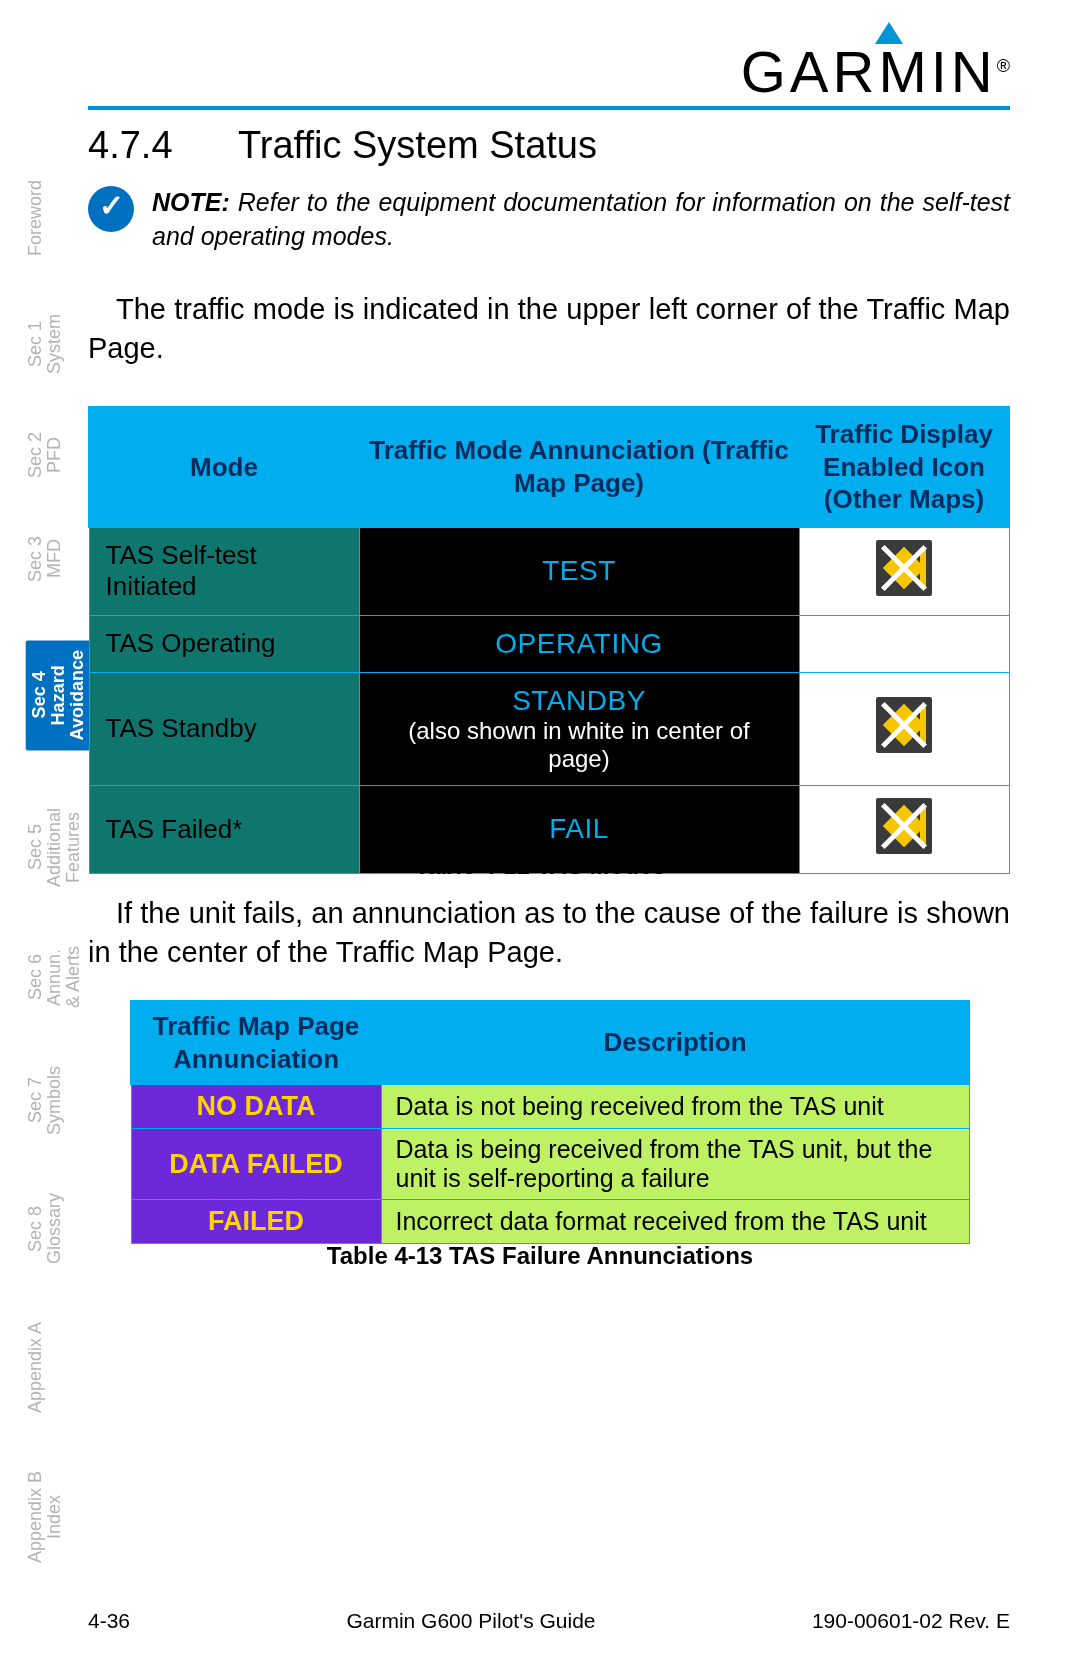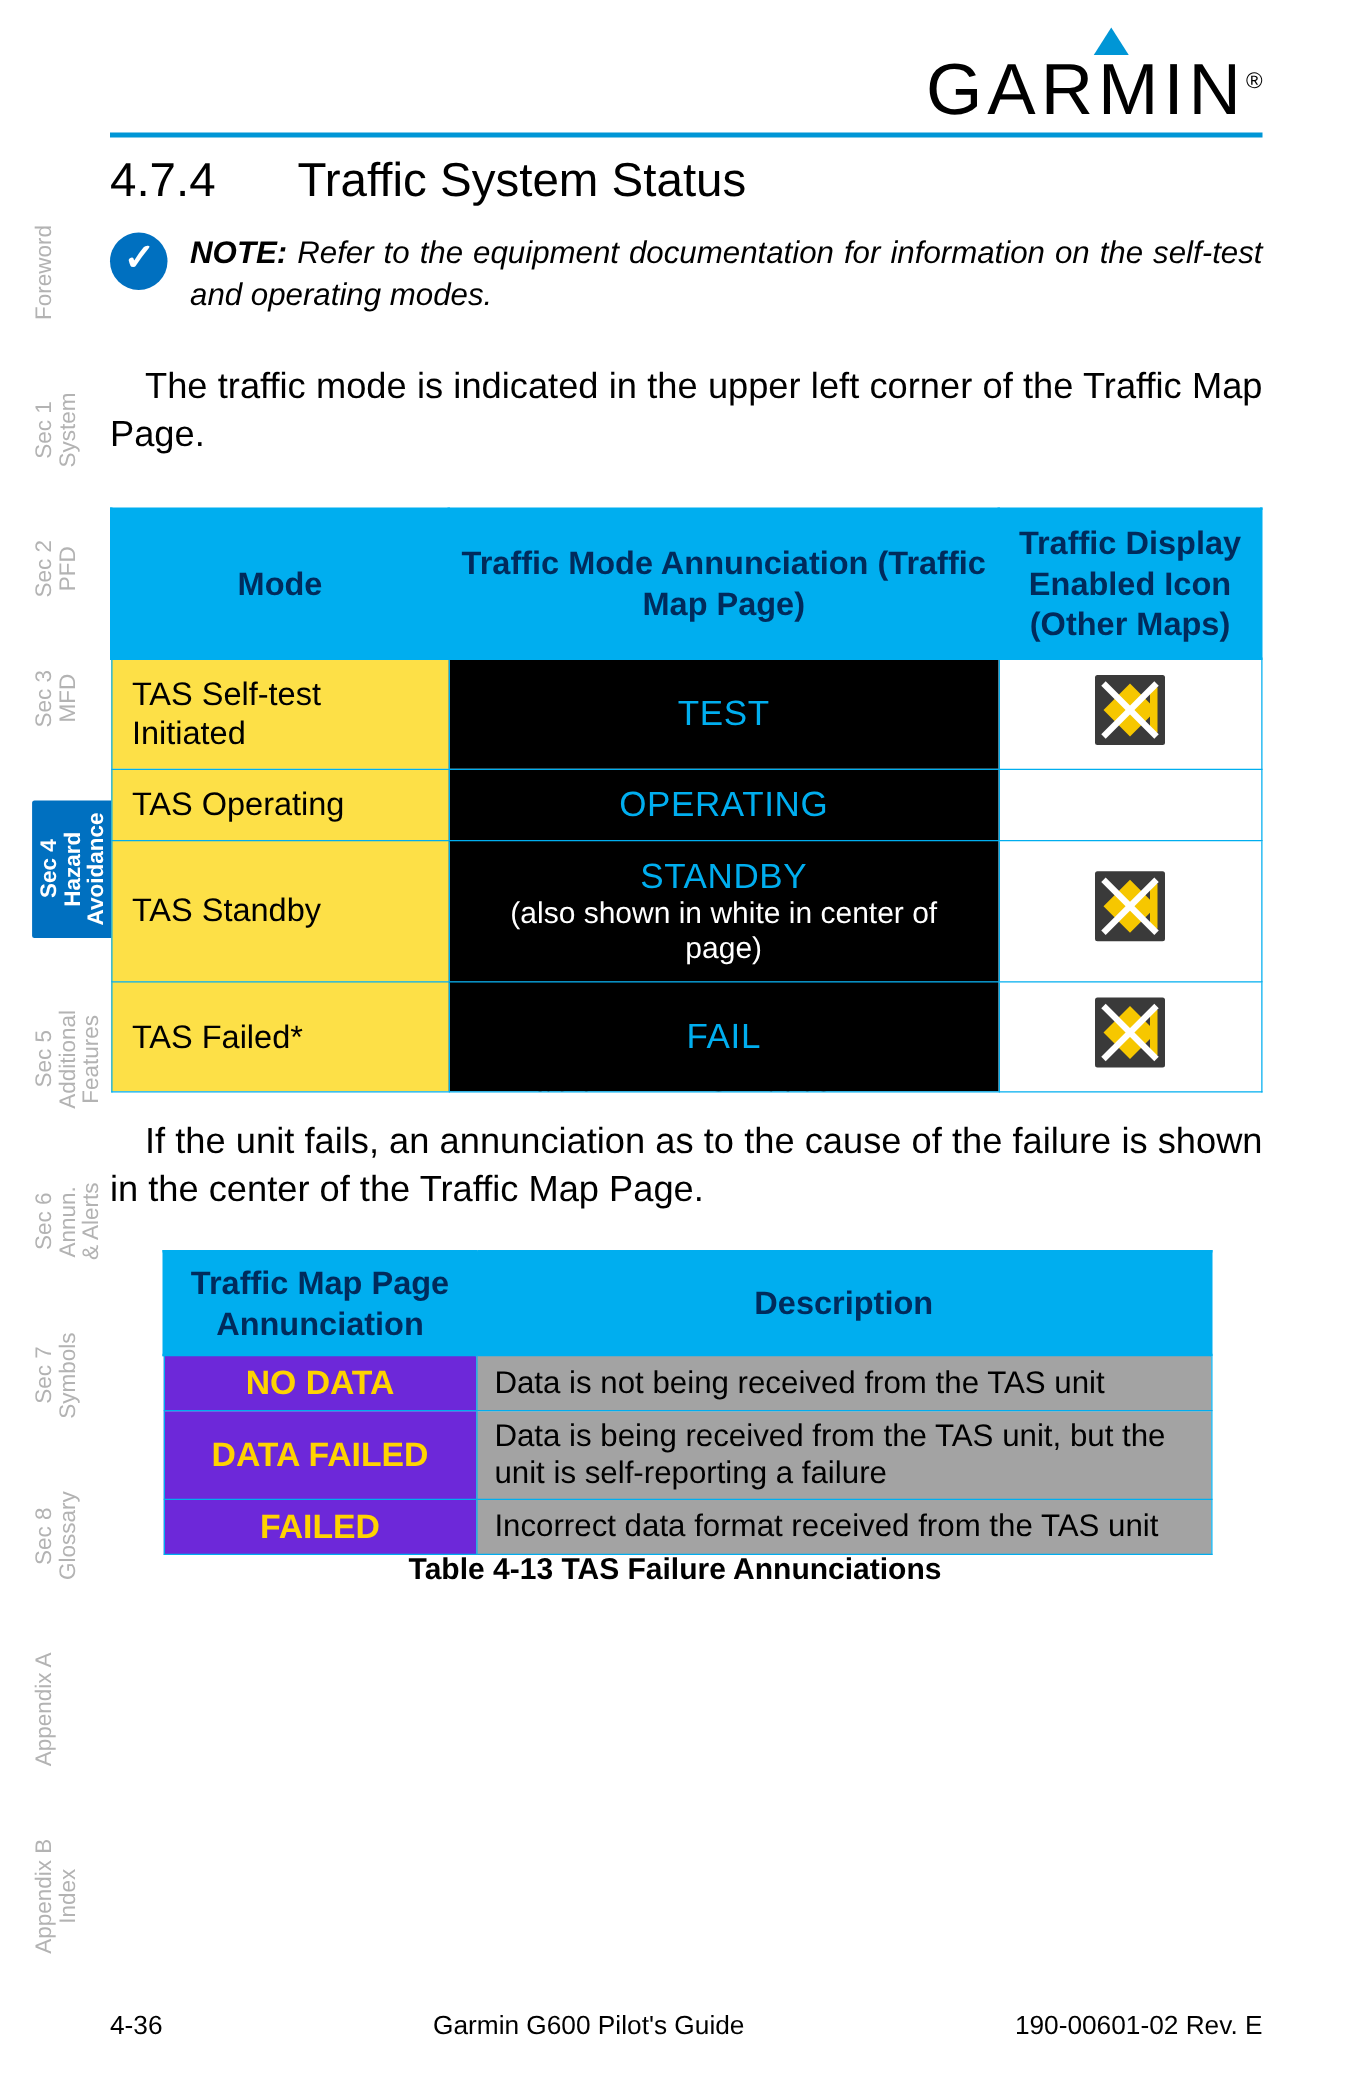--- a/index.html
+++ b/index.html
@@ -120,21 +120,21 @@
     background: #00aeef;
     color: #002b5c;
     font-weight: 700;
     font-size: 26px;
     padding: 10px 8px;
     border: 2px solid #00aeef;
     text-align: center;
     line-height: 1.25;
   }
   .t1 td { border: 1px solid #00aeef; padding: 12px 16px; font-size: 26px; }
-  .t1 td.mode { background: #fde047; color: #000; }
+  .t1 td.mode { background: #0f766e; color: #000; }
   .t1 td.ann { background: #000; color: #fff; text-align: center; font-size: 26px; }
   .t1 td.ann .kw { color: #00aeef; font-weight: 400; font-size: 28px; letter-spacing: 0.5px; }
   .t1 td.ann .sub { color: #fff; font-size: 24px; display: block; }
   .t1 td.icon { background: #fff; text-align: center; width: 210px; }
   .traffic-disabled-icon {
     display: inline-block;
     width: 56px; height: 56px;
     background: #3a3a3a;
     position: relative;
     border-radius: 2px;
@@ -188,21 +188,21 @@
     color: #002b5c;
     font-weight: 700;
     font-size: 26px;
     padding: 8px 10px;
     border: 2px solid #00aeef;
     text-align: center;
     line-height: 1.25;
   }
   .t2 td { border: 1px solid #00aeef; padding: 6px 14px; font-size: 25px; }
   .t2 td.ann { background: #6d28d9; color: #ffd300; font-weight: 700; text-align: center; width: 250px; font-size: 27px; }
-  .t2 td.desc { background: #a3a3a3; color: #000; }
+  .t2 td.desc { background: #bef264; color: #000; }
   .caption2 {
     position: absolute;
     top: 1242px;
     left: 0; right: 0;
     text-align: center;
     font-weight: 700;
     font-size: 24px;
   }
   .footer {
     position: absolute;

